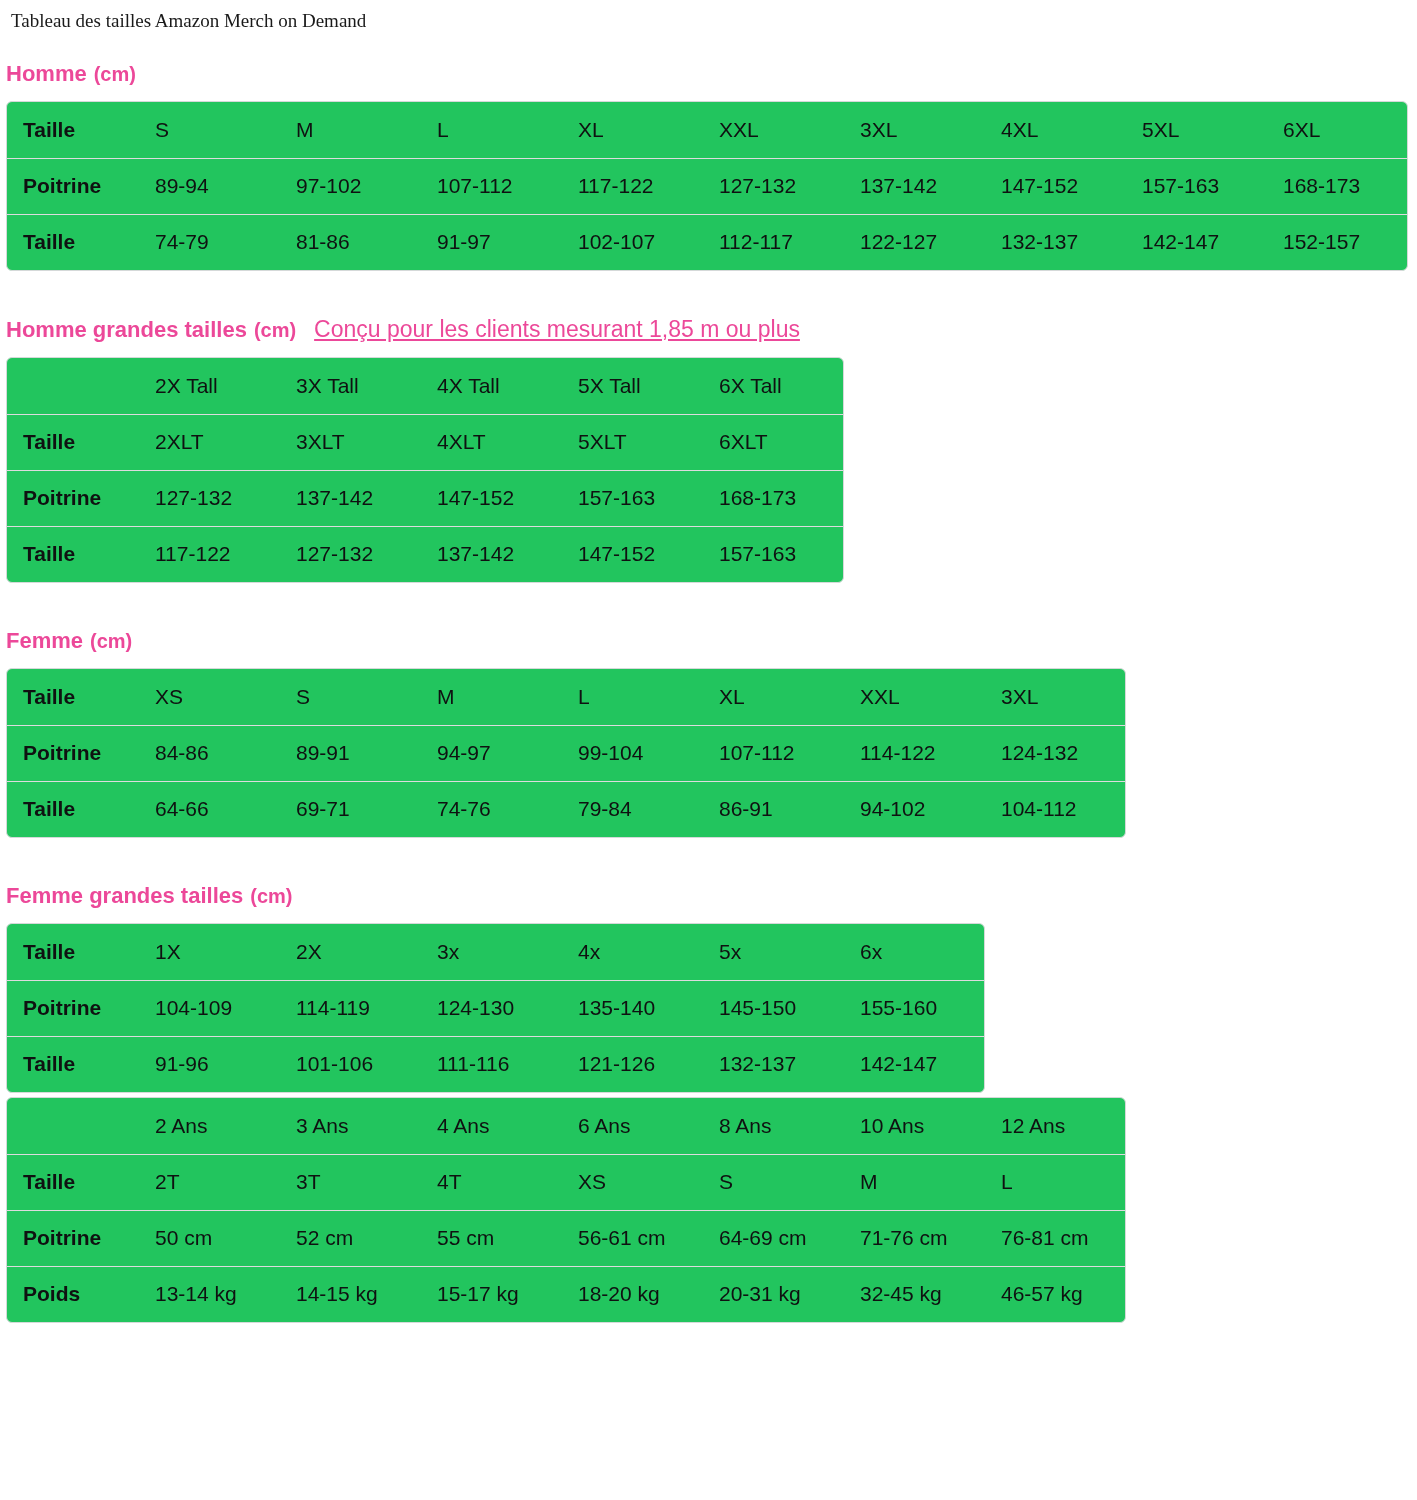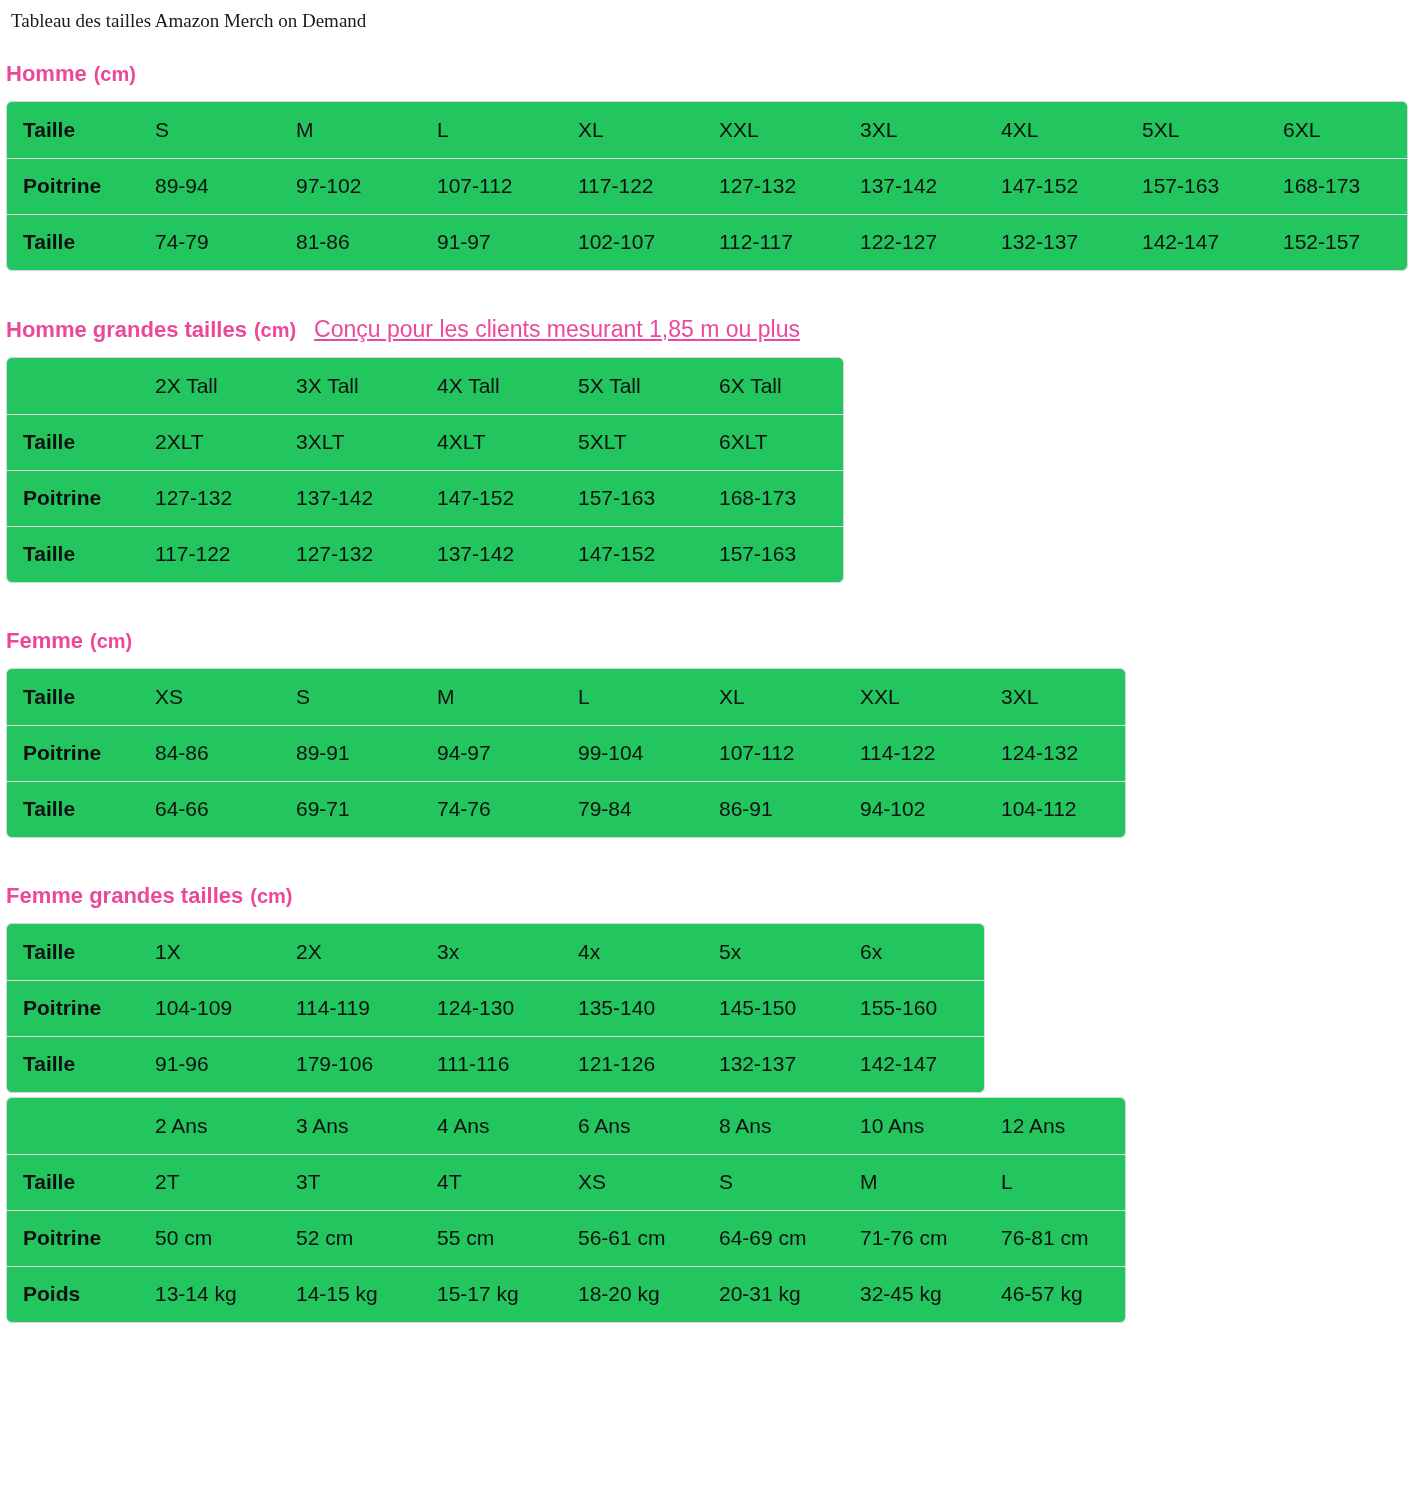--- a/index.html
+++ b/index.html
@@ -293,21 +293,21 @@
                 <td>104-109</td>
                 <td>114-119</td>
                 <td>124-130</td>
                 <td>135-140</td>
                 <td>145-150</td>
                 <td>155-160</td>
               </tr>
               <tr>
                 <th class="row-label">Taille</th>
                 <td>91-96</td>
-                <td>179-106</td>
+                <td>101-106</td>
                 <td>111-116</td>
                 <td>121-126</td>
                 <td>132-137</td>
                 <td>142-147</td>
               </tr>
             </tbody>
       </table>
     </div>
   </section>
 

